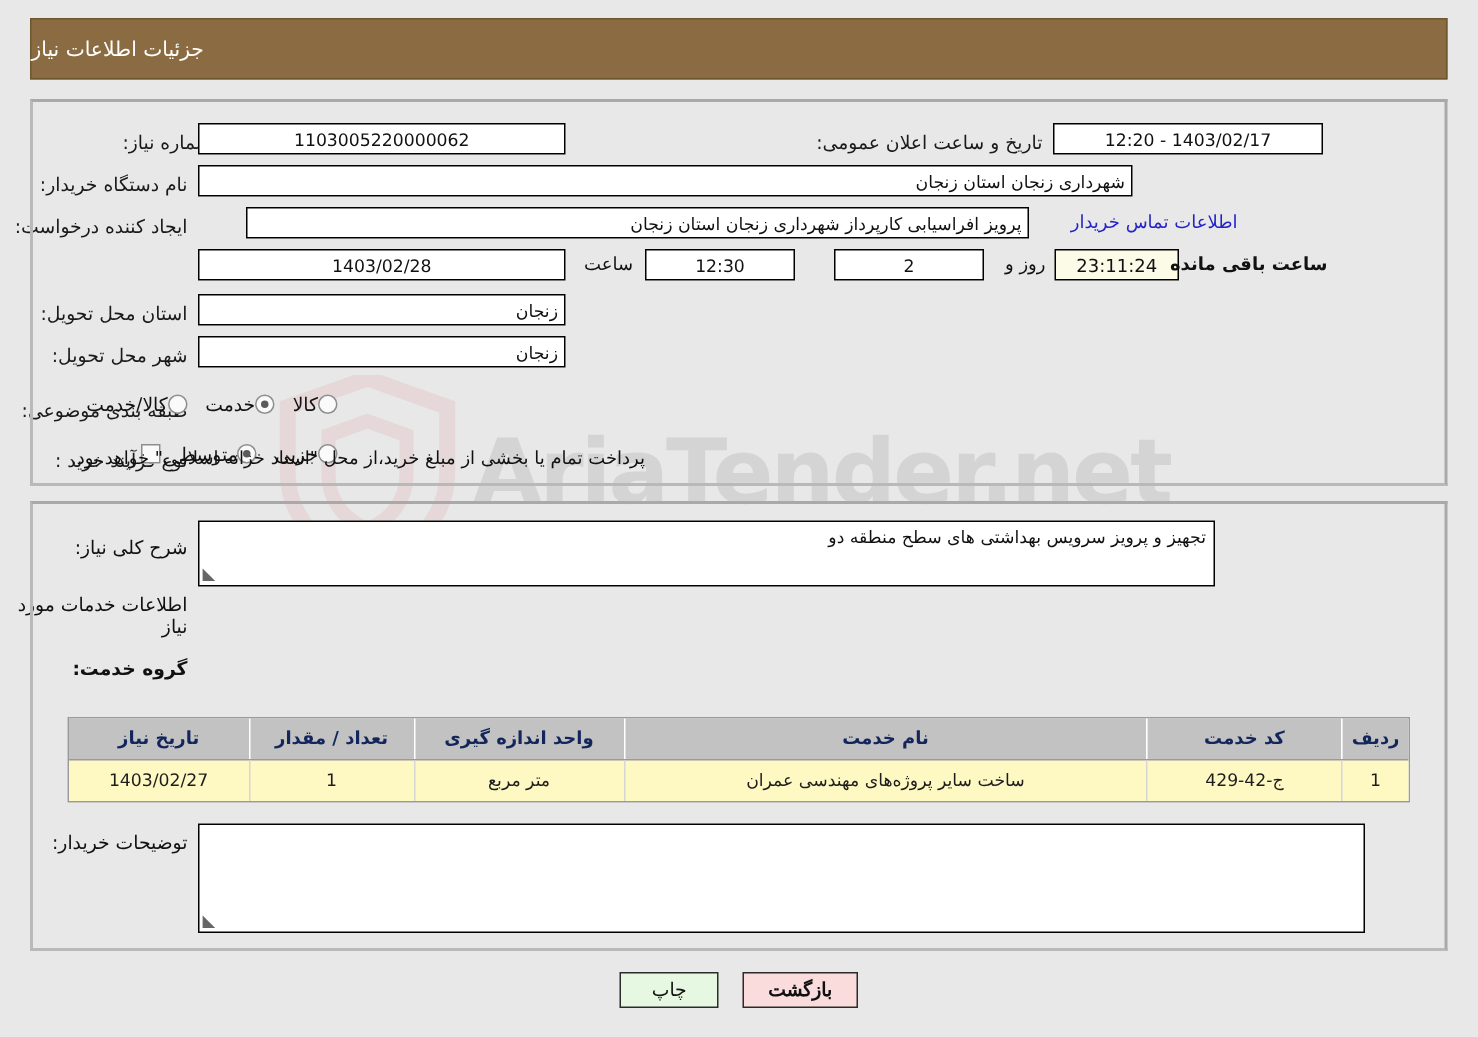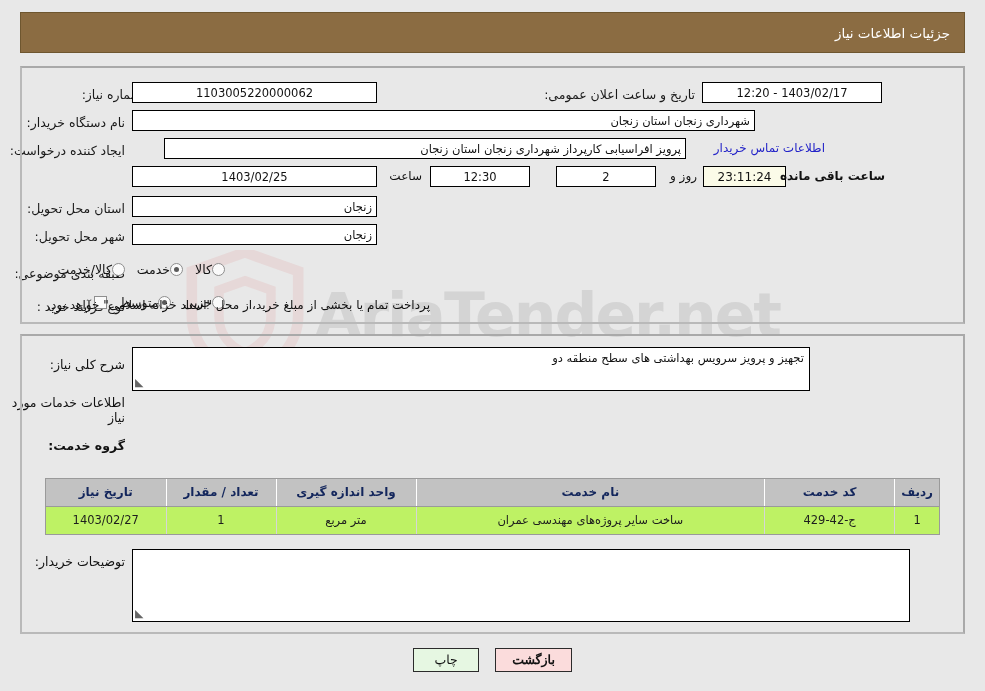--- a/index.html
+++ b/index.html
@@ -20,21 +20,21 @@
 
   
   .header-bar {
     position: absolute;
     top: 12px; right: 20px; left: 20px;
     height: 41px;
     background: #8b6c42;
     border: 1px solid #6e562f;
     display: flex;
     align-items: center;
-    justify-content: flex-start;
+    justify-content: flex-end;
     padding-right: 14px;
   }
   .header-title {
     color: #ffffff;
     font-size: 13.5px;
     letter-spacing: 0.2px;
   }
 
   
   .watermark {
@@ -201,21 +201,21 @@
     font-weight: bold;
     height: 27px;
     border-left: 1px solid #ffffff;
     border-bottom: 1px solid #9a9a9a;
     padding: 0 6px;
     text-align: center;
     white-space: nowrap;
   }
   table.grid th:last-child { border-left: none; }
   table.grid td {
-    background: #bef264;
+    background: #fef9c3;
     color: #1d1d1d;
     font-size: 11.5px;
     height: 28px;
     border-left: 1px solid #d6d6d6;
     padding: 0 6px;
     text-align: center;
     white-space: nowrap;
   }
   table.grid td:last-child { border-left: none; }
   td.ltr { direction: ltr; }
@@ -287,21 +287,21 @@
 
   <div class="frow" style="top:139px; right:860px;">
     <span class="flabel">ایجاد کننده درخواست:</span>
   </div>
   <div class="fbox right" style="position:absolute; top:138px; right:299px; width:522px;">
     <span>پرویز افراسیابی کارپرداز شهرداری زنجان استان زنجان</span>
   </div>
   <a class="link" style="position:absolute; top:141px; right:160px;">اطلاعات تماس خریدار</a>
 
   <div class="fbox center num" style="position:absolute; top:166px; right:608px; width:245px;">
-    <span>1403/02/25</span>
+    <span>1403/02/28</span>
   </div>
   <span class="plain-text" style="position:absolute; top:169px; right:563px;">ساعت</span>
   <div class="fbox center num" style="position:absolute; top:166px; right:455px; width:100px;">
     <span>12:30</span>
   </div>
   <div class="fbox center num" style="position:absolute; top:166px; right:329px; width:100px;">
     <span>2</span>
   </div>
   <span class="plain-text" style="position:absolute; top:169px; right:288px;">روز و</span>
   <div class="timer-box" style="position:absolute; top:166px; right:199px; width:83px;">

